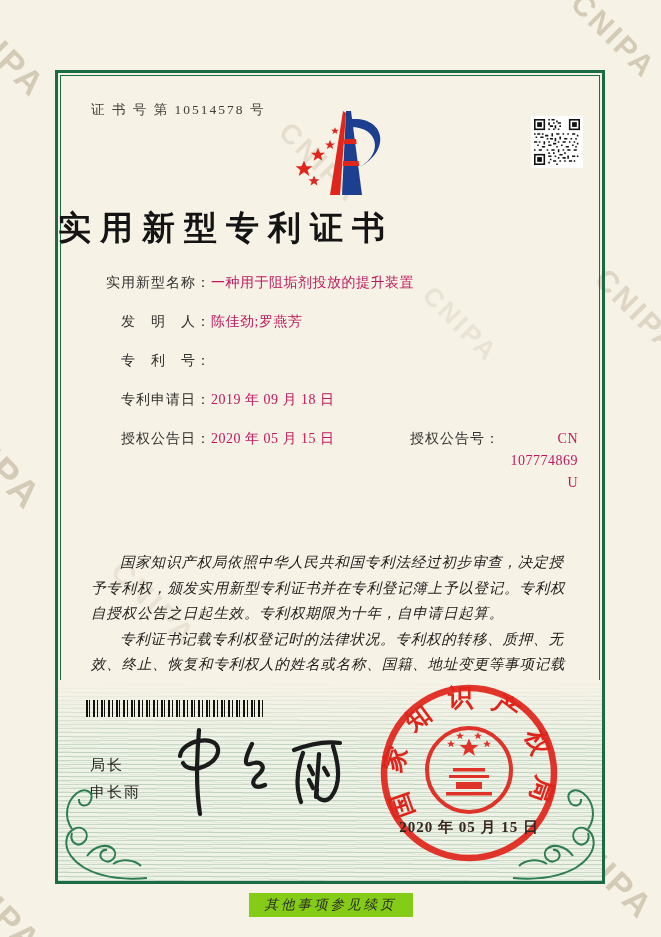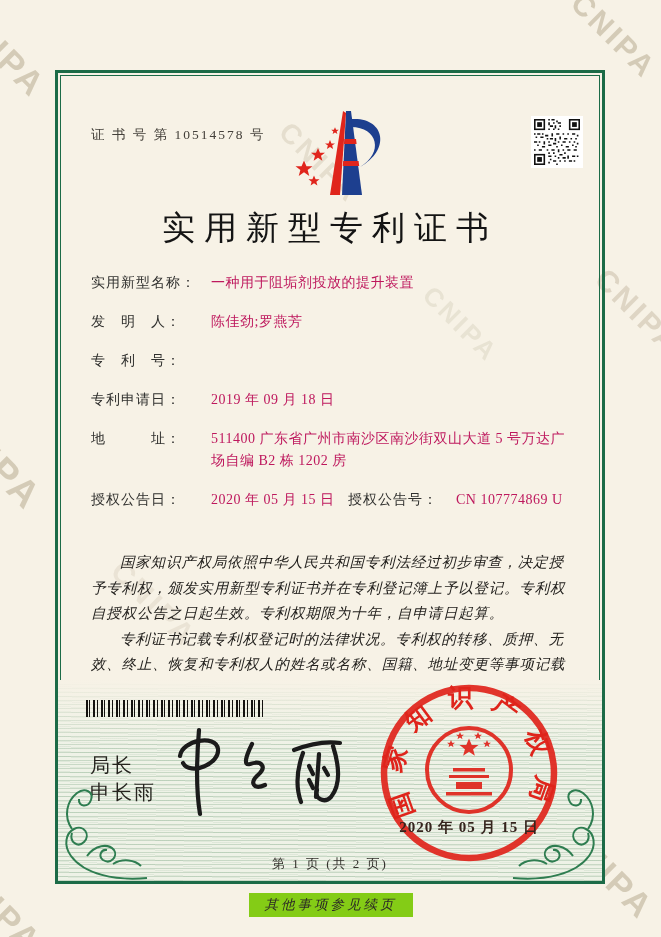--- a/index.html
+++ b/index.html
@@ -29,41 +29,41 @@
   
   .frame{
     position:absolute;left:55px;top:70px;width:550px;height:814px;
     border:3px solid #1c6b47;box-sizing:border-box;z-index:1;
   }
   .frame-inner{
     position:absolute;inset:2px;border:1px solid #1c6b47;pointer-events:none;
   }
   
   .cert-no{
-    position:absolute;left:33px;top:53px;
+    position:absolute;left:33px;top:28px;
     font-size:13.5px;letter-spacing:2px;color:#44403a;
   }
   .logo{position:absolute;left:230px;top:30px;width:110px;height:98px;}
   .qr{
     position:absolute;left:473px;top:43px;width:52px;height:52px;
     background:#ffffff;padding:3px;box-sizing:border-box;
   }
   .title{
-    position:absolute;left:0;right:0;top:133px;text-align:center;
-    font-size:33px;font-weight:400;letter-spacing:9px;color:#141414;
+    position:absolute;left:0;right:0;top:133px;text-align:left;
+    font-size:33px;font-weight:700;letter-spacing:9px;color:#141414;
   }
   
   .fields{position:absolute;left:33px;right:24px;top:199px;font-size:14px;}
-  .frow{display:flex;margin-bottom:17px;line-height:22px;}
+  .frow{display:flex;margin-bottom:17px;line-height:22px;text-align:right;}
   .flabel{flex:none;width:120px;letter-spacing:1px;color:#30302e;white-space:pre;}
   .fvalue{letter-spacing:0.5px;color:#be185d;}
   .addr .fvalue{max-width:355px;}
   .grant-group{display:flex;}
   .grant-a{flex:none;width:257px;display:flex;}
-  .grant-b{display:flex;}
+  .grant-b{display:flex;margin-left:44px;}
   .grant-b .flabel{width:108px;}
   
   .body-text{
     position:absolute;left:33px;right:25px;top:477px;
     font-size:14.5px;line-height:25.5px;letter-spacing:0.8px;
     font-style:italic;color:#23211e;
   }
   .body-text p{margin:0;text-indent:2em;}
   
   .panel{
@@ -73,21 +73,21 @@
       repeating-linear-gradient(180deg,rgba(112,158,120,0.30) 0px,rgba(112,158,120,0.30) 1px,rgba(255,255,255,0) 1px,rgba(255,255,255,0) 4px),
       repeating-linear-gradient(182deg,rgba(112,158,120,0.12) 0px,rgba(112,158,120,0.12) 1px,rgba(255,255,255,0) 1px,rgba(255,255,255,0) 5px),
       #eef2e7;
   }
   .barcode{
     position:absolute;left:28px;top:20px;width:180px;height:17px;
     background:
       repeating-linear-gradient(90deg,#14120f 0 2px,rgba(0,0,0,0) 2px 3px,#14120f 3px 4px,rgba(0,0,0,0) 4px 7px,#14120f 7px 9px,rgba(0,0,0,0) 9px 11px,#14120f 11px 12px,rgba(0,0,0,0) 12px 15px);
   }
   .director{
-    position:absolute;left:32px;top:72px;font-size:20px;line-height:27px;
+    position:absolute;left:32px;top:72px;font-size:15px;line-height:27px;
     letter-spacing:2px;color:#26241f;
   }
   .signature{position:absolute;left:108px;top:44px;width:235px;height:95px;}
   .seal{position:absolute;left:318px;top:0px;width:186px;height:186px;}
   .ornament{position:absolute;width:92px;height:96px;bottom:-1px;}
   .orn-left{left:-1px;}
   .orn-right{right:-1px;transform:scaleX(-1);}
   .page-indicator{
     position:absolute;left:0;right:0;bottom:8px;text-align:center;
     font-size:13px;letter-spacing:2px;color:#33312c;
@@ -169,24 +169,20 @@
       <span class="flabel">发　明　人：</span>
       <span class="fvalue">陈佳劲;罗燕芳</span>
     </div>
     <div class="frow">
       <span class="flabel">专　利　号：</span>
     </div>
     <div class="frow">
       <span class="flabel">专利申请日：</span>
       <span class="fvalue">2019 年 09 月 18 日</span>
     </div>
-    <div class="frow addr">
-      <span class="flabel">地　　　址：</span>
-      <span class="fvalue">511400 广东省广州市南沙区南沙街双山大道 5 号万达广场自编 B2 栋 1202 房</span>
-    </div>
     <div class="frow grant-group">
       <span class="grant-a">
         <span class="flabel">授权公告日：</span>
         <span class="fvalue">2020 年 05 月 15 日</span>
       </span>
       <span class="grant-b">
         <span class="flabel">授权公告号：</span>
         <span class="fvalue">CN 107774869 U</span>
       </span>
     </div>
@@ -255,17 +251,16 @@
     </svg>
     <svg class="ornament orn-right" viewBox="0 0 92 96">
       <g fill="none" stroke="#2e7d50" stroke-width="2">
         <path d="M90,92 C58,95 27,88 14,70 C6,59 9,47 17,43 C27,38 34,49 27,56 C21,62 12,56 15,47"></path>
         <path d="M15,43 C6,30 10,15 20,7 C28,1 37,6 34,14 C31,22 21,21 22,13"></path>
         <path d="M30,70 C38,59 51,57 57,64 C61,70 54,79 46,74 C41,70 44,63 50,64"></path>
         <path d="M56,78 C66,72 78,74 84,80"></path>
       </g>
     </svg>
 
-    <div class="page-indicator">第 1 页 (共 2 页)</div>
   </div>
 </div>
 
 <div class="continuation">其他事项参见续页</div>
 
 </body></html>

